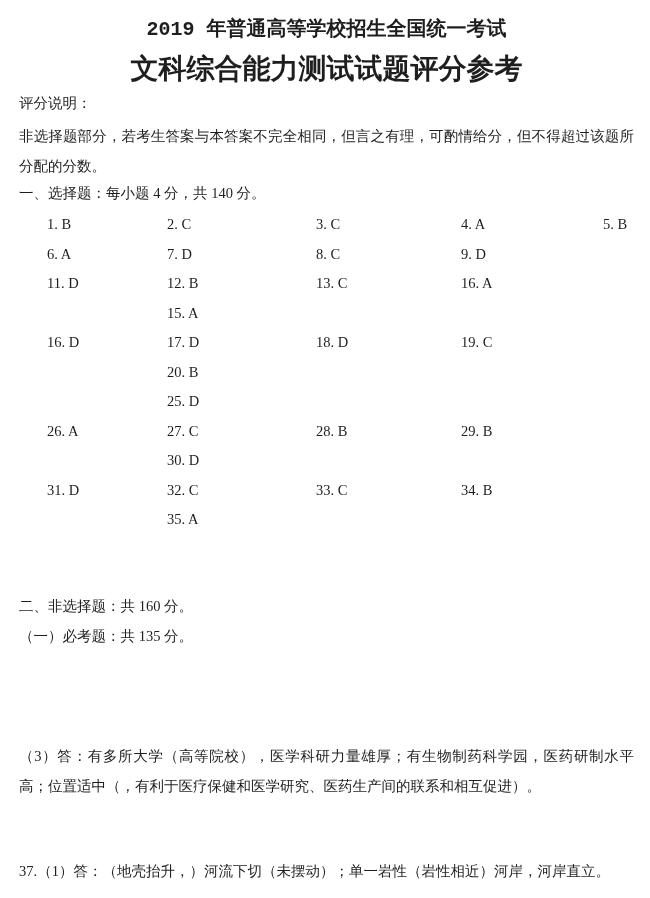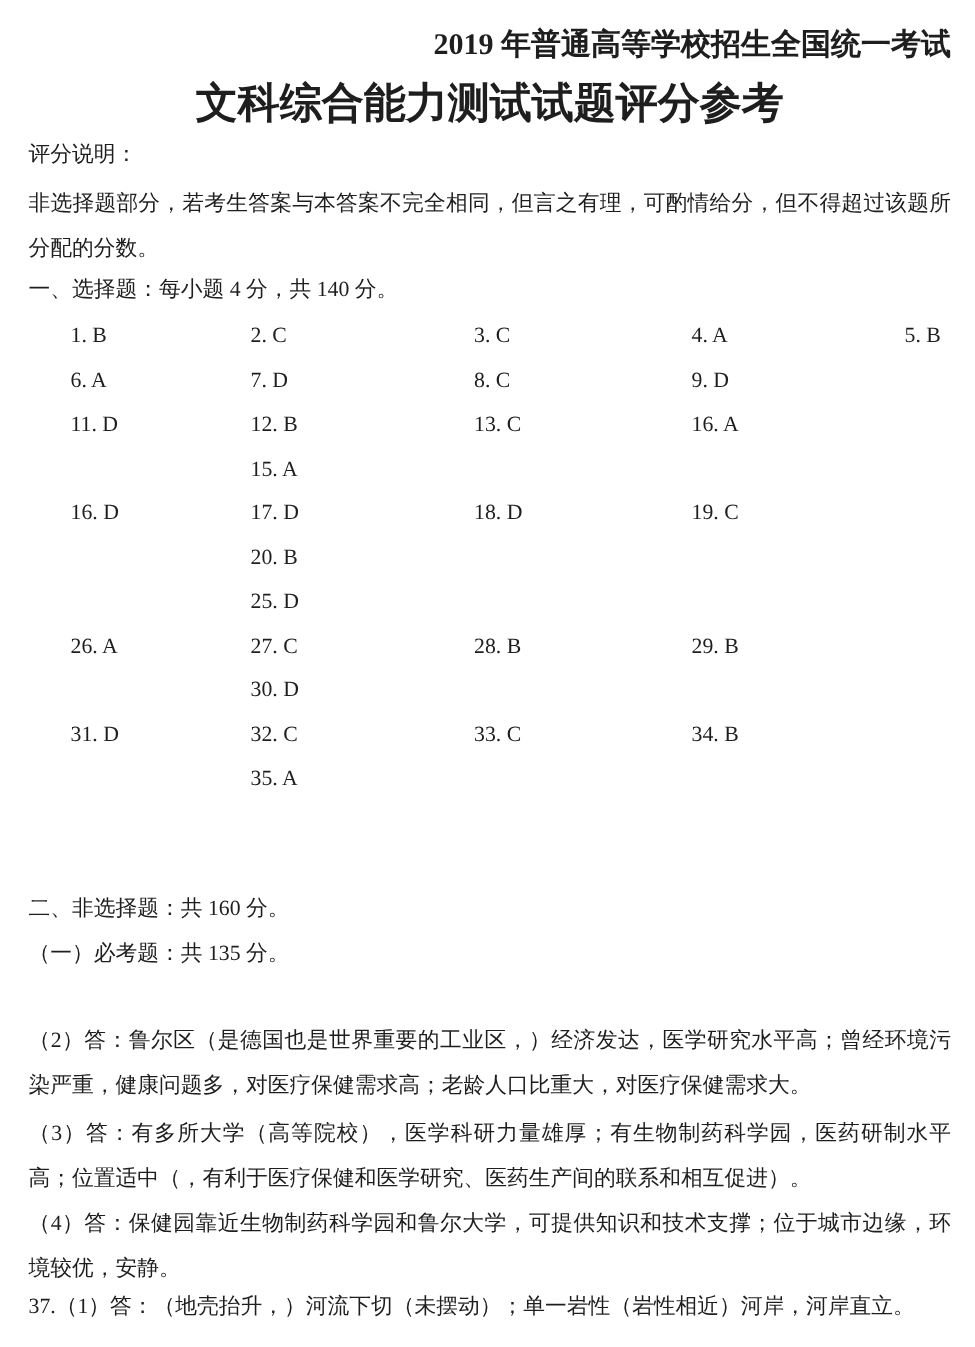--- a/index.html
+++ b/index.html
@@ -8,25 +8,25 @@
     width: 650px;
     height: 898px;
     background: #ffffff;
     color: #1e1e1e;
     font-family: "Liberation Serif", "DejaVu Serif", serif;
     overflow: hidden;
   }
   .block { position: absolute; left: 19px; right: 16px; }
   .title {
     top: 15px;
-    text-align: right;
+    text-align: center;
     font-size: 20px;
     font-weight: bold;
     line-height: 30px;
-    font-family: Liberation Serif, serif;
+    font-family: Liberation Mono, monospace;
   }
   .subtitle {
     top: 54px;
     text-align: center;
     font-size: 28px;
     font-weight: bold;
     line-height: 30px;
     font-family: "Liberation Sans", "DejaVu Sans", sans-serif;
   }
   .bodytext {
@@ -123,18 +123,16 @@
       <span class="cell c3">34. B</span>
     </div>
     <div class="arow">
       <span class="cell c1">35. A</span>
     </div>
   </div>
 
   <div class="block bodytext sec2-heading">二、非选择题：共 160 分。</div>
   <div class="block bodytext sub-heading">（一）必考题：共 135 分。</div>
 
-  <div class="block bodytext justified p2">（2）答：鲁尔区（是德国也是世界重要的工业区，）经济发达，医学研究水平高；曾经环境污染严重，健康问题多，对医疗保健需求高；老龄人口比重大，对医疗保健需求大。</div>
   <div class="block bodytext justified p3">（3）答：有多所大学（高等院校），医学科研力量雄厚；有生物制药科学园，医药研制水平高；位置适中（，有利于医疗保健和医学研究、医药生产间的联系和相互促进）。</div>
-  <div class="block bodytext justified p4">（4）答：保健园靠近生物制药科学园和鲁尔大学，可提供知识和技术支撑；位于城市边缘，环境较优，安静。</div>
   <div class="block bodytext justified p5">37.（1）答：（地壳抬升，）河流下切（未摆动）；单一岩性（岩性相近）河岸，河岸直立。</div>
 
 </div>
 
 </body></html>

